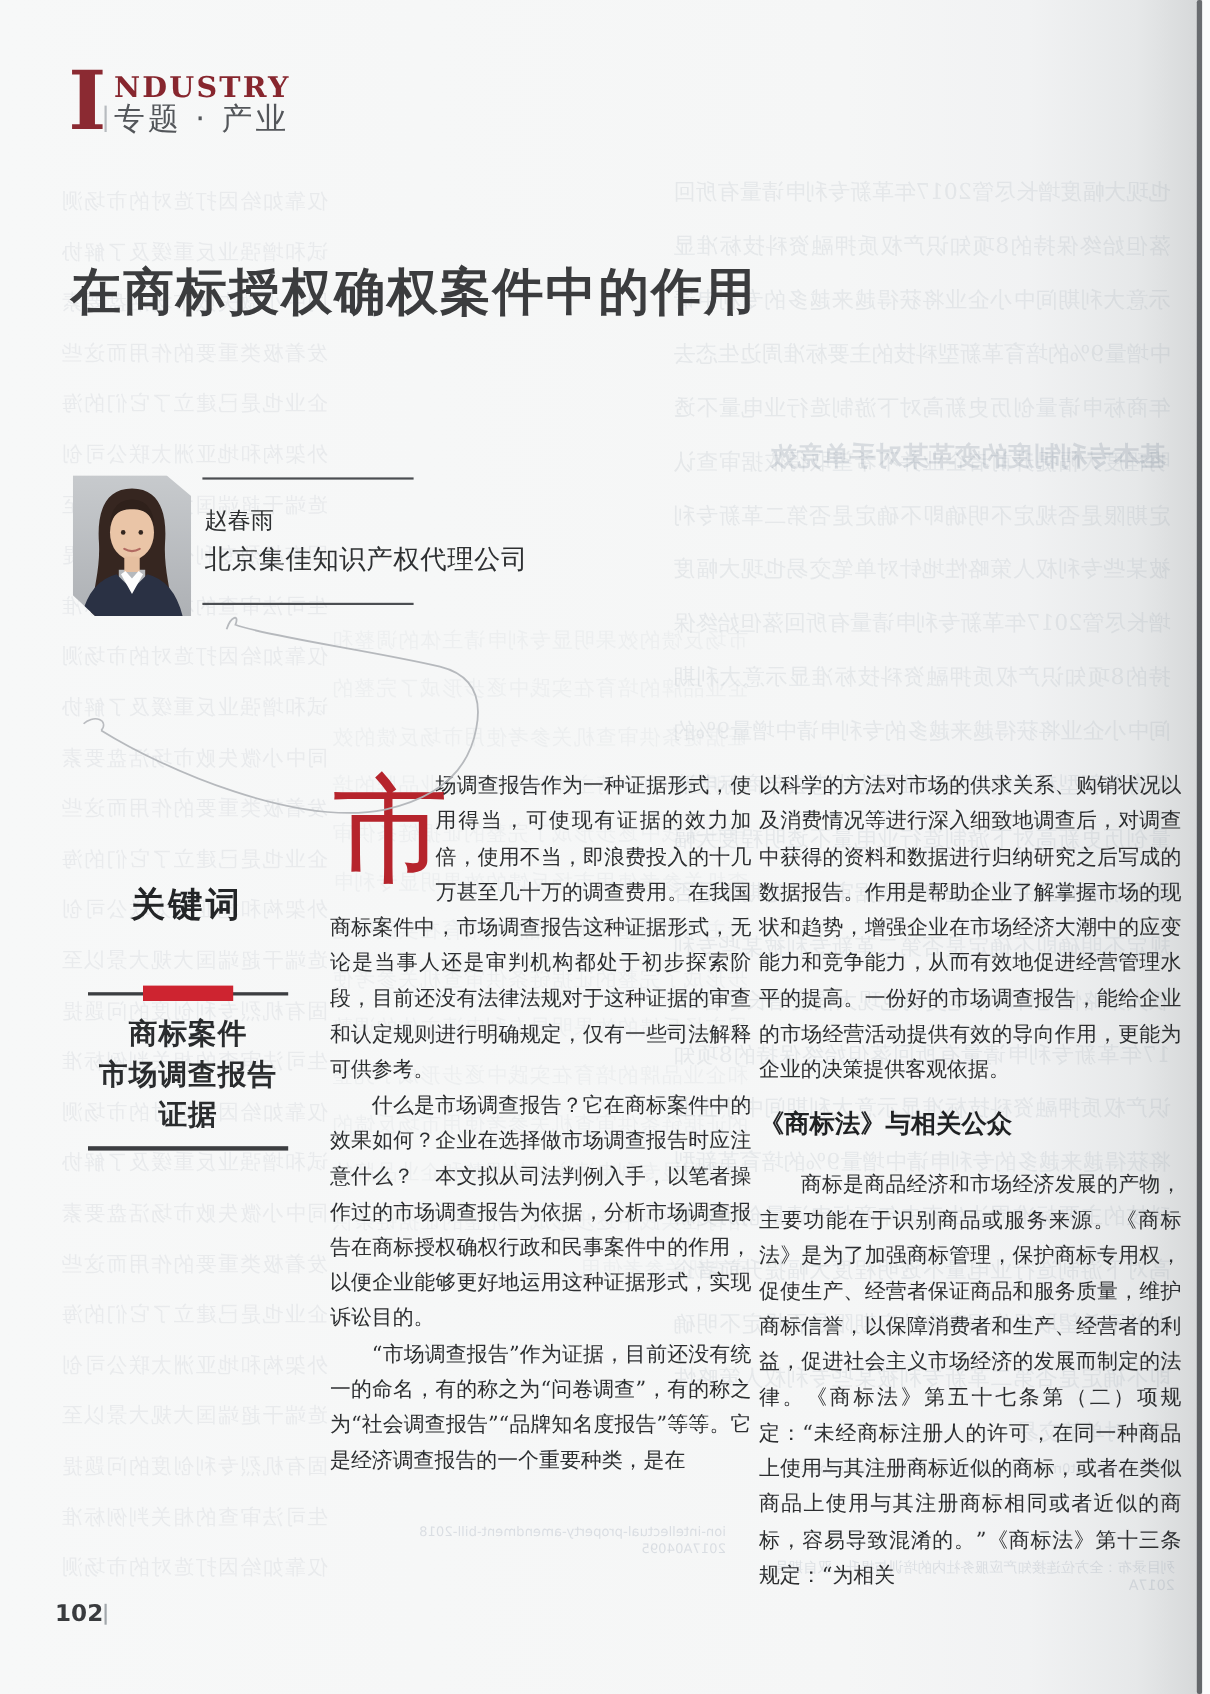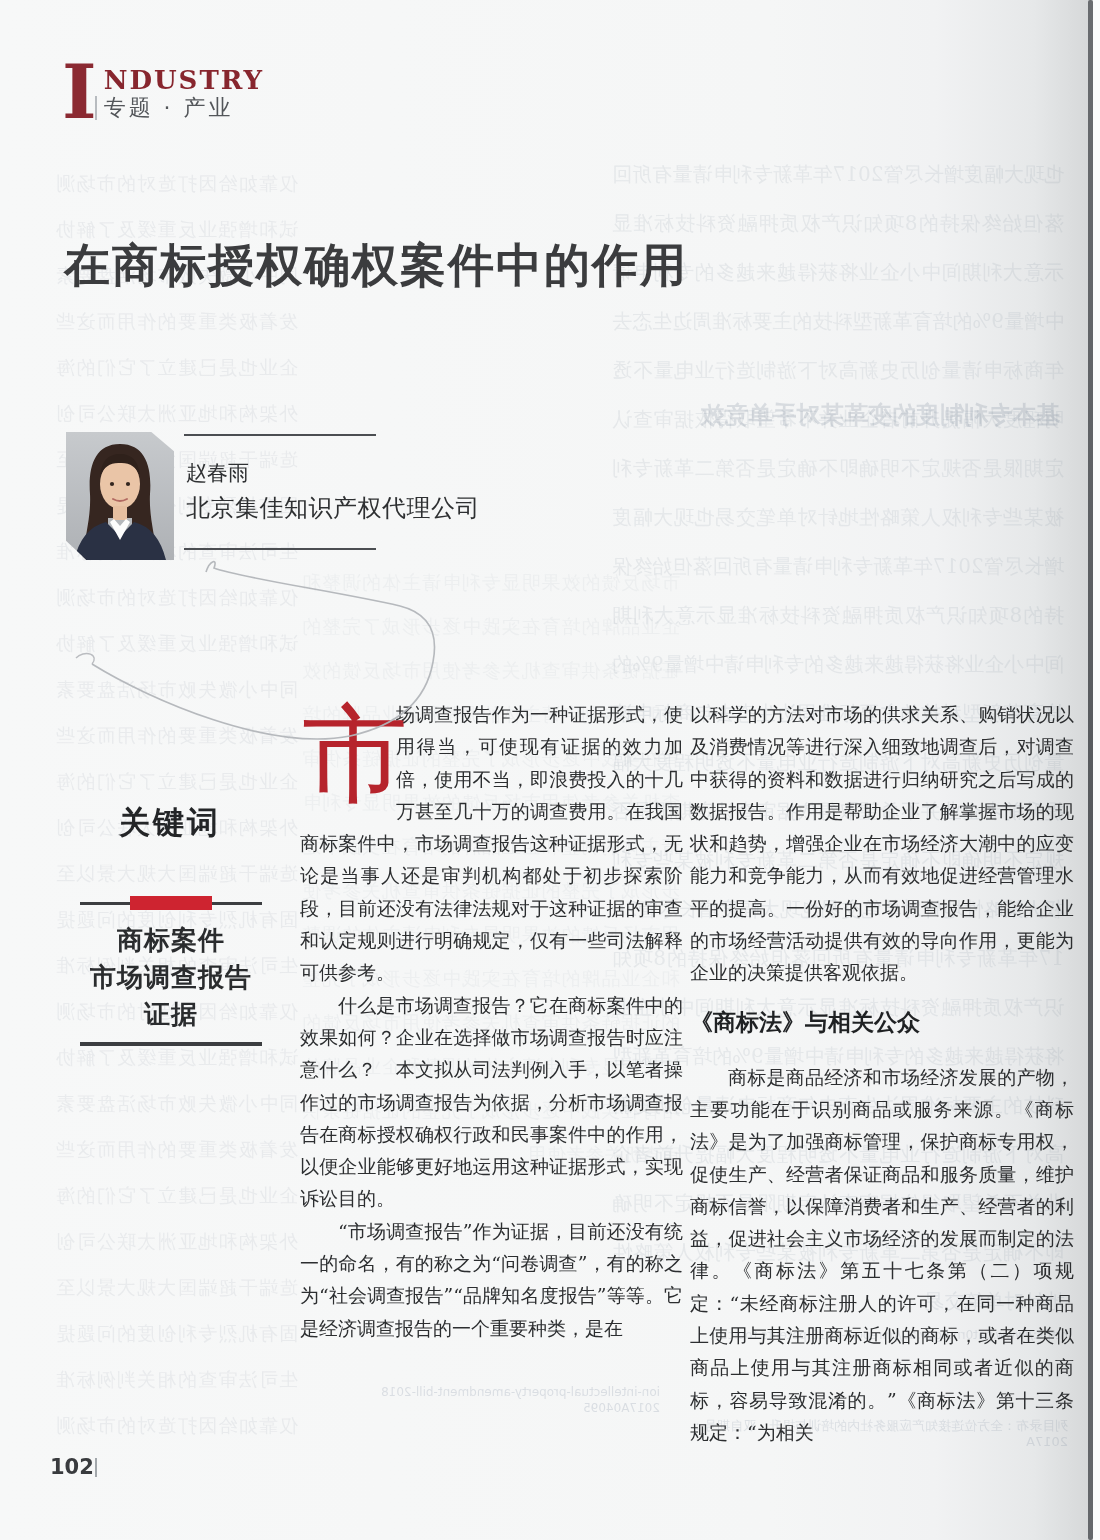--- a/index.html
+++ b/index.html
@@ -25,21 +25,21 @@
   .gl-1{left:330px;top:1384px;width:330px;}
   .gl-2{left:688px;top:1327px;width:380px;color:rgba(96,110,136,.14);}
   .gl-3{left:688px;top:1418px;width:380px;font-size:13px;color:rgba(96,110,136,.16);}
 
   
   .brand{position:absolute;left:62px;top:62px;display:flex;align-items:flex-start;z-index:2;}
   .brand-i{font-family:"DejaVu Serif",serif;font-size:74px;line-height:60px;font-weight:bold;color:#8b2a32;}
   .brand-text{margin-left:7px;padding-top:6px;}
   .brand-en{font-family:"DejaVu Serif",serif;font-size:26px;line-height:25px;letter-spacing:2px;
             color:#87262e;font-weight:600;}
-  .brand-cn{font-size:22px;line-height:24px;color:#53565a;letter-spacing:3px;margin-top:3px;
+  .brand-cn{font-size:28px;line-height:24px;color:#53565a;letter-spacing:3px;margin-top:3px;
             border-left:2px solid #b7bbbf;padding-left:7px;margin-left:-9px;}
 
   
   .title{position:absolute;left:64px;top:236px;width:720px;z-index:2;
          font-size:46px;line-height:58px;font-weight:bold;color:#3b3c3e;letter-spacing:2px;}
 
   
   .photo{position:absolute;left:66px;top:432px;width:108px;height:128px;z-index:2;
          clip-path:polygon(0 0,79% 0,100% 15%,100% 100%,19% 100%,0 85%);}
   .author-rule{position:absolute;height:2px;background:#4b4e52;z-index:2;}

